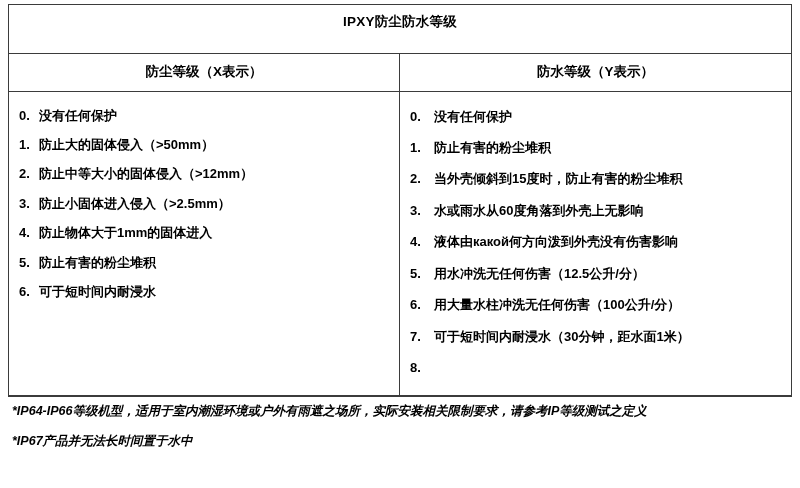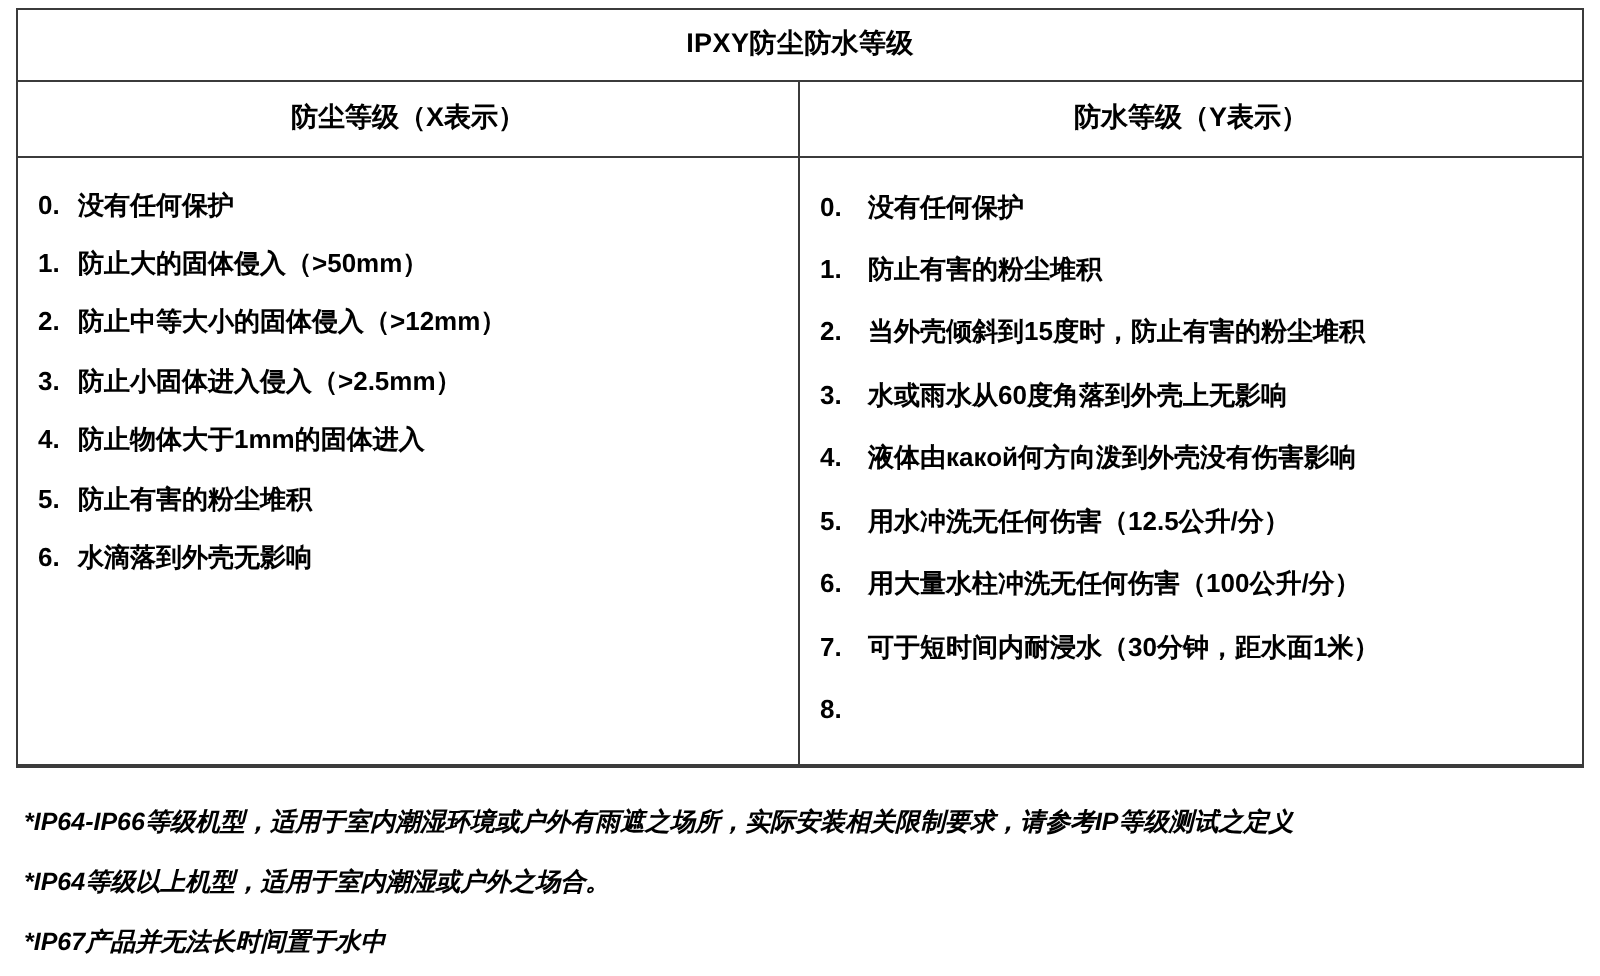--- a/index.html
+++ b/index.html
@@ -28,21 +28,21 @@
     width: 784px;
     border: 1px solid #3b3b3b;
     border-collapse: collapse;
     box-sizing: border-box;
   }
   .title-row {
     border-bottom: 1px solid #3b3b3b;
     text-align: center;
     font-weight: bold;
     font-size: 13.5px;
-    padding: 8px 0 9px 0;
+    padding: 8px 0 22px 0;
     letter-spacing: 0.2px;
   }
   .header-row {
     display: flex;
     border-bottom: 1px solid #3b3b3b;
   }
   .header-cell {
     flex: 1 1 50%;
     text-align: center;
     font-weight: bold;
@@ -136,21 +136,21 @@
         <div class="item">
           <span class="num">4.</span>
           <span class="txt">防止物体大于1mm的固体进入</span>
         </div>
         <div class="item">
           <span class="num">5.</span>
           <span class="txt">防止有害的粉尘堆积</span>
         </div>
         <div class="item">
           <span class="num">6.</span>
-          <span class="txt">水滴落到外壳无影响</span>
+          <span class="txt">可于短时间内耐浸水</span>
         </div>
       </div>
 
       <div class="body-cell right-col">
         <div class="item">
           <span class="num">0.</span>
           <span class="txt">没有任何保护</span>
         </div>
         <div class="item">
           <span class="num">1.</span>
@@ -184,17 +184,16 @@
           <span class="num">8.</span>
         </div>
       </div>
 
     </div>
 
   </div>
 
   <div class="notes" style="position:absolute; left:8px; top:390px; width:784px;">
     <div class="note">*IP64-IP66等级机型，适用于室内潮湿环境或户外有雨遮之场所，实际安装相关限制要求，请参考IP等级测试之定义</div>
-    <div class="note">*IP64等级以上机型，适用于室内潮湿或户外之场合。</div>
     <div class="note">*IP67产品并无法长时间置于水中</div>
   </div>
 
 </div>
 
 </body></html>

